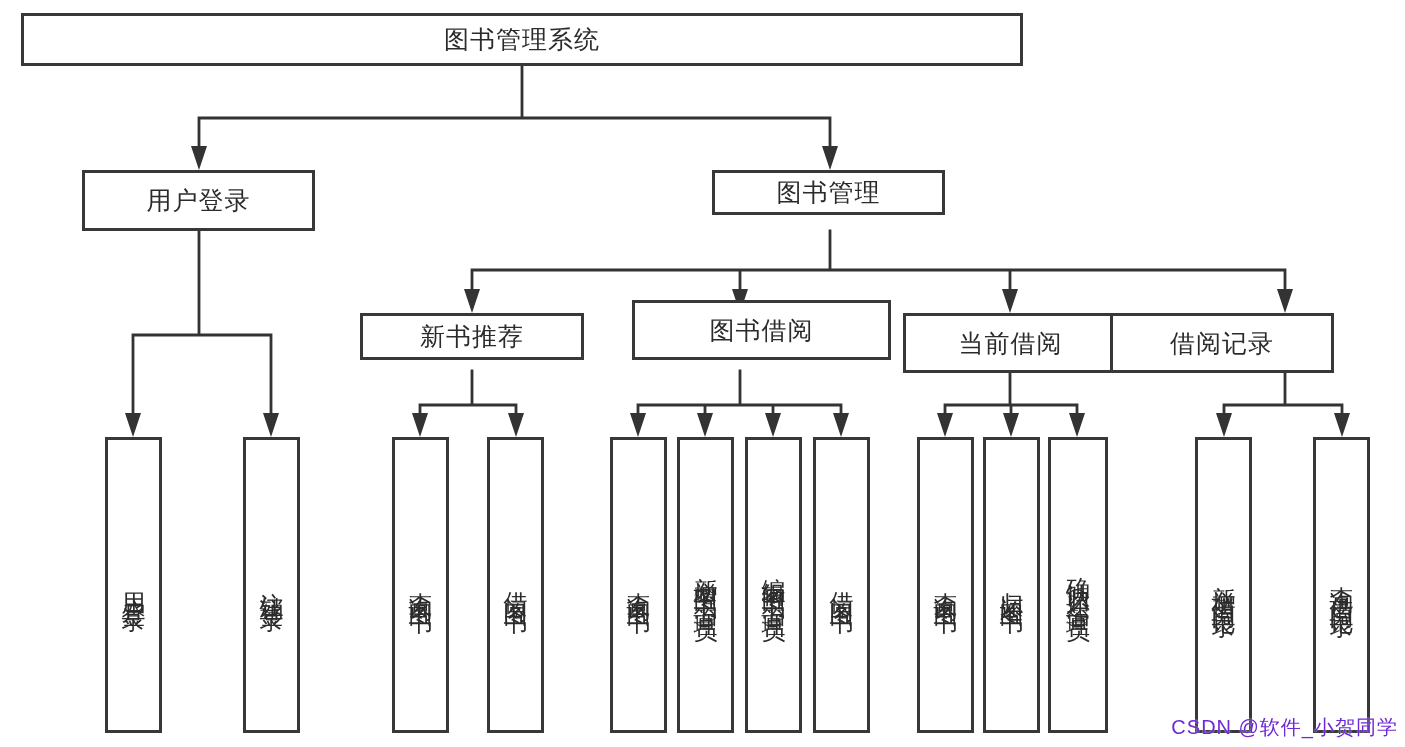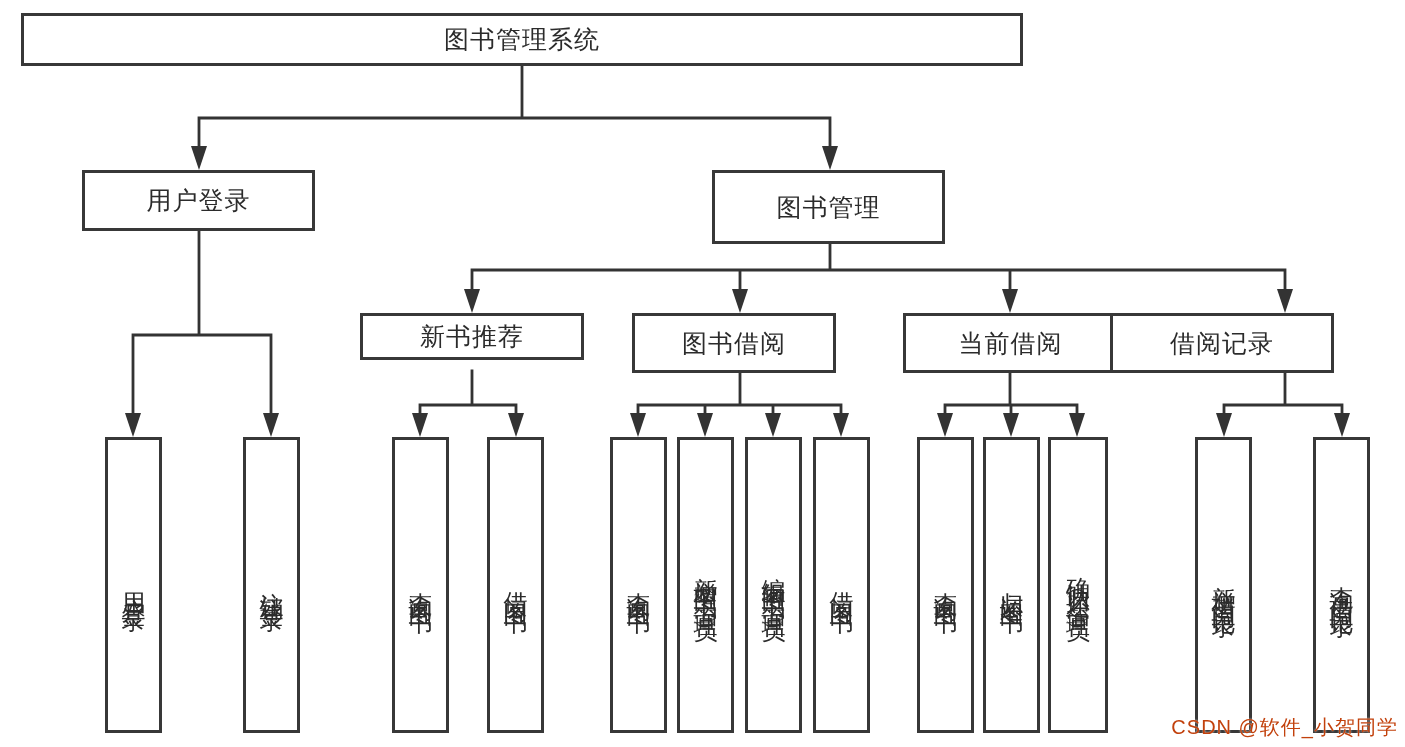--- a/index.html
+++ b/index.html
@@ -56,21 +56,21 @@
     line-height: 1;
     color: #2b2b2b;
     white-space: nowrap;
   }
   .watermark {
     position: absolute;
     right: 7px;
     top: 714px;
     font-size: 20px;
     letter-spacing: 1px;
-    color: #c2410c;
+    color: #6d28d9;
     text-shadow: 0 0 2px rgba(255,255,255,0.9);
     white-space: nowrap;
   }
 </style>
 </head>
 <body>
 
 <div id="canvas">
 
   <svg id="connectors" viewBox="0 0 1405 747" xmlns="http://www.w3.org/2000/svg">
@@ -100,24 +100,24 @@
     </g>
     <g stroke="#333333" stroke-width="2.8" stroke-linecap="square" fill="none">
       <path d="M1285 371 V405 M1224 405 H1342 M1224 405 V417 M1342 405 V417"></path>
       <path stroke="none" fill="#333333" d="M1216 413 L1232 413 L1224 437 Z M1334 413 L1350 413 L1342 437 Z"></path>
     </g>
   </svg>
 
   <div class="hbox" style="left:21px; top:13px; width:1002px; height:53px;">图书管理系统</div>
 
   <div class="hbox" style="left:82px; top:170px; width:233px; height:61px;">用户登录</div>
-  <div class="hbox" style="left:712px; top:170px; width:233px; height:74px;">图书管理</div>
+  <div class="hbox" style="left:712px; top:170px; width:233px; height:45px;">图书管理</div>
 
   <div class="hbox" style="left:360px; top:313px; width:224px; height:47px;">新书推荐</div>
-  <div class="hbox" style="left:632px; top:313px; width:204px; height:60px;font-family:Liberation Mono, monospace;">图书借阅</div>
+  <div class="hbox" style="left:632px; top:300px; width:259px; height:60px;font-family:Liberation Mono, monospace;">图书借阅</div>
   <div class="hbox" style="left:903px; top:313px; width:215px; height:60px;">当前借阅</div>
   <div class="hbox" style="left:1110px; top:313px; width:224px; height:60px;">借阅记录</div>
 
   <div class="leaf" style="left:105px;">
     <span class="vlabel">用户登录</span>
   </div>
   <div class="leaf" style="left:243px;">
     <span class="vlabel">注销登录</span>
   </div>
 

